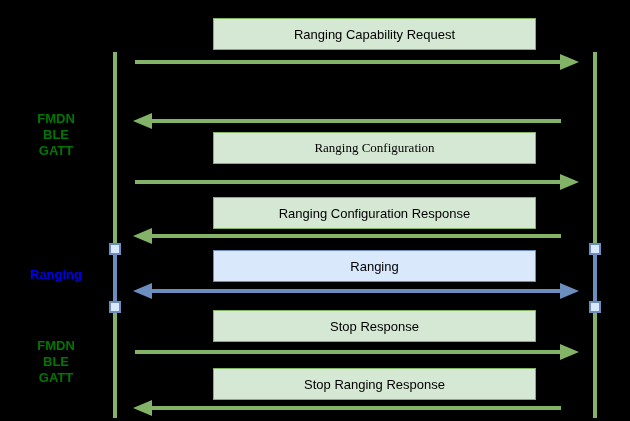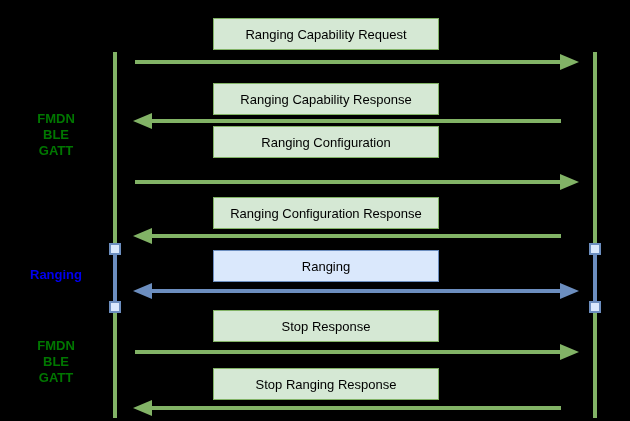--- a/index.html
+++ b/index.html
@@ -2,21 +2,21 @@
 <html><head>
 <meta charset="utf-8">
 <style>
   html,body { margin:0; padding:0; background:#000; }
   .stage {
     position:relative; width:630px; height:421px; background:#000;
     font-family:"Liberation Sans", sans-serif; overflow:hidden;
   }
   
   .msg-box {
-    position:absolute; left:213px; width:226px; height:32px;
+    position:absolute; left:213px; width:323px; height:32px;
     box-sizing:border-box; display:flex; align-items:center; justify-content:center;
     font-size:13px; color:#000; text-align:center;
   }
   .msg-green { background:#d5e8d4; border:1.5px solid #82b366; }
   .msg-blue  { background:#dae8fc; border:1.5px solid #6c8ebf; }
 
   
   .shaft { position:absolute; height:4px; }
   .shaft-green { background:#82b366; }
   .shaft-blue  { background:#6c8ebf; }
@@ -72,25 +72,24 @@
   <div class="side-label side-green" style="top:338px;">
     <div>FMDN</div>
     <div>BLE</div>
     <div>GATT</div>
   </div>
 
   <div class="msg-box msg-green" style="top:18px;">Ranging Capability Request</div>
   <div class="shaft shaft-green" style="left:135px; top:60px; width:427px;"></div>
   <div class="head head-right-green" style="left:560px; top:54px;"></div>
 
-  <div class="msg-box msg-green" style="top:83px;">Ranging Capability Response</div>
   <div class="shaft shaft-green" style="left:151px; top:119px; width:410px;"></div>
   <div class="head head-left-green" style="left:133px; top:113px;"></div>
 
-  <div class="msg-box msg-green" style="top:126px;">Ranging Configuration</div>
+  <div class="msg-box msg-green" style="top:132px;font-family:Liberation Serif, serif;">Ranging Configuration</div>
   <div class="shaft shaft-green" style="left:135px; top:180px; width:427px;"></div>
   <div class="head head-right-green" style="left:560px; top:174px;"></div>
 
   <div class="msg-box msg-green" style="top:197px;">Ranging Configuration Response</div>
   <div class="shaft shaft-green" style="left:151px; top:234px; width:410px;"></div>
   <div class="head head-left-green" style="left:133px; top:228px;"></div>
 
   <div class="msg-box msg-blue" style="top:250px;">Ranging</div>
   <div class="shaft shaft-blue" style="left:151px; top:289px; width:411px;"></div>
   <div class="head head-left-blue" style="left:133px; top:283px;"></div>

